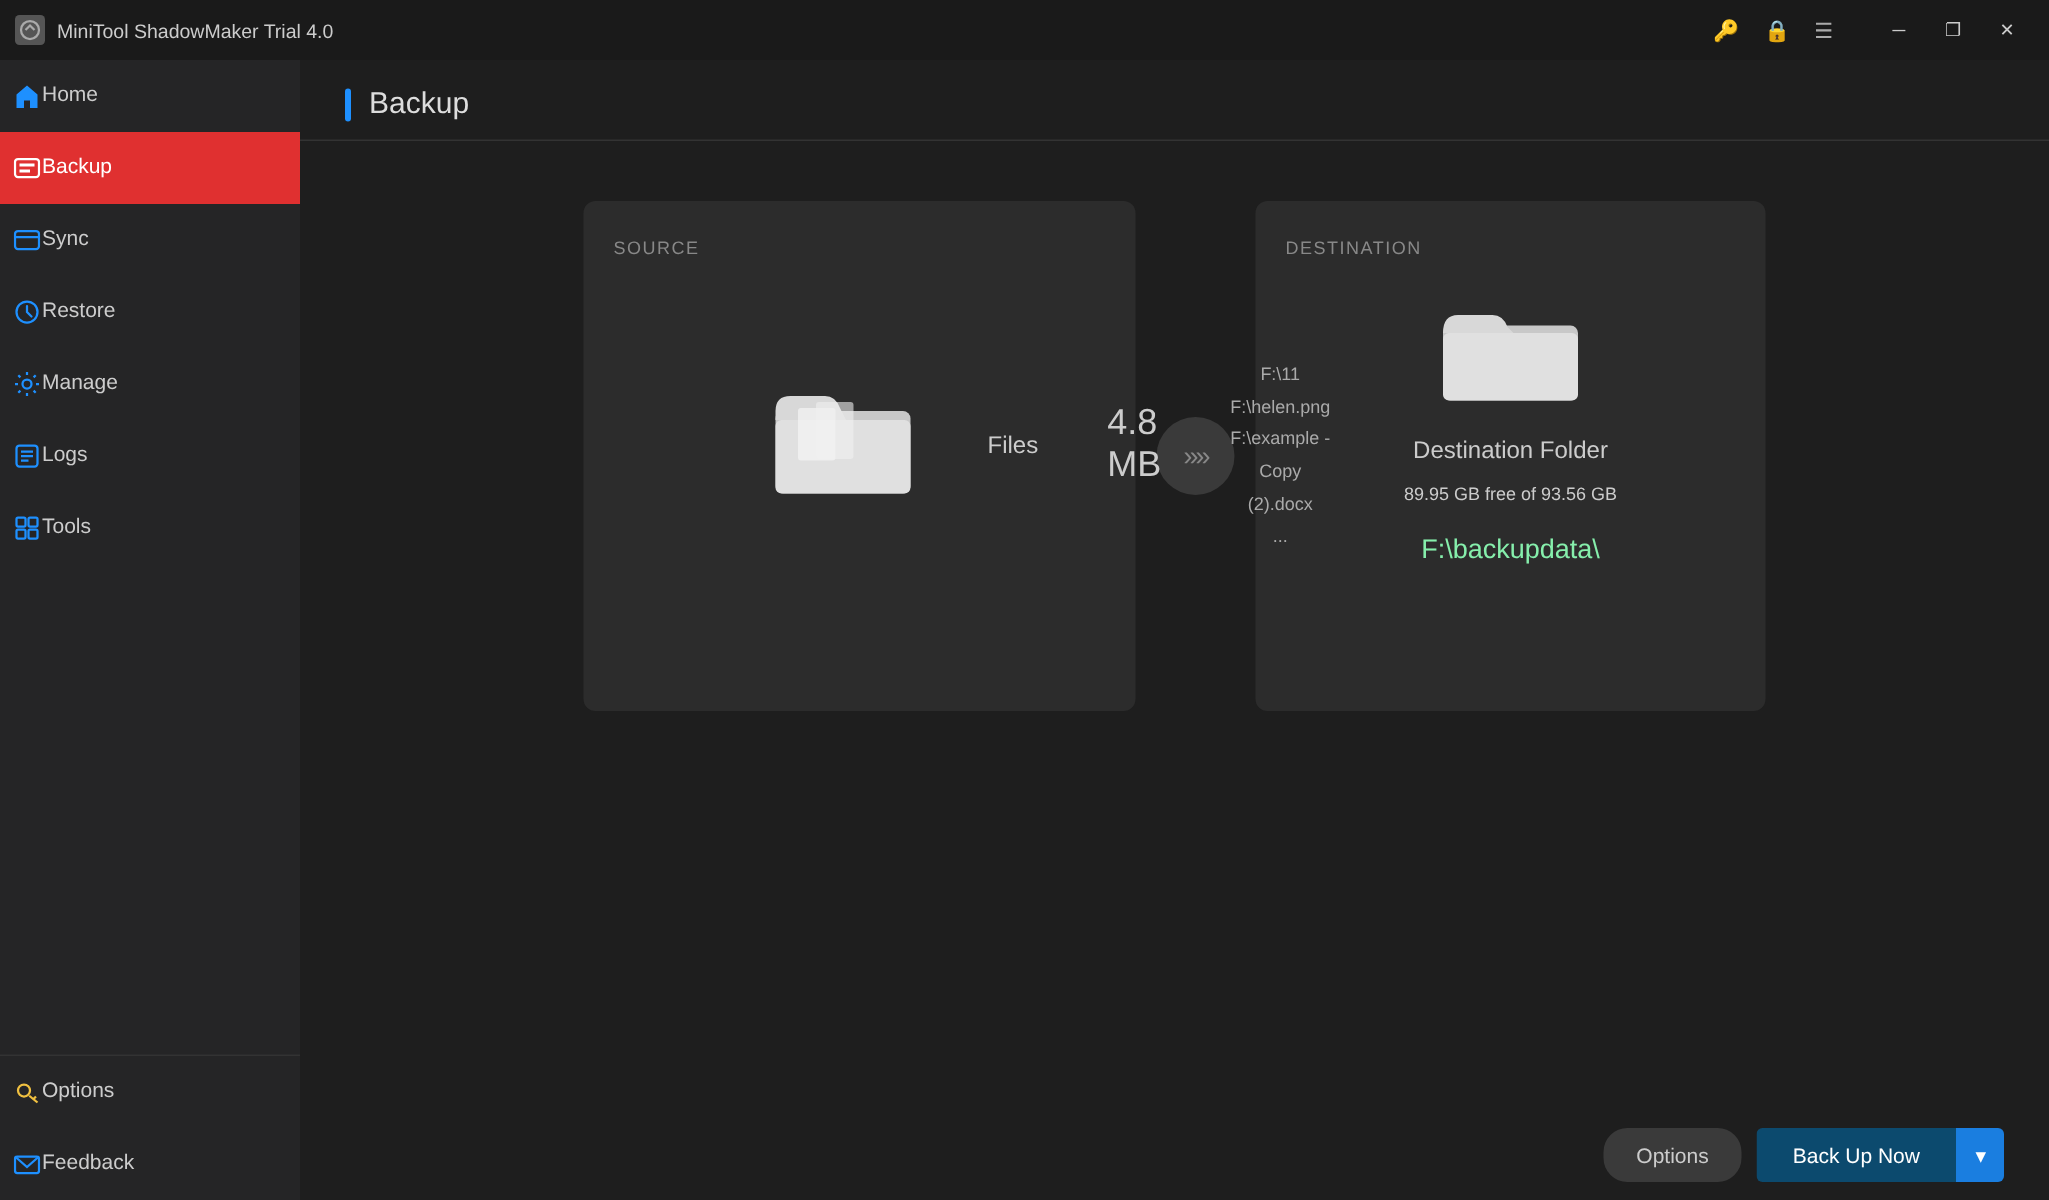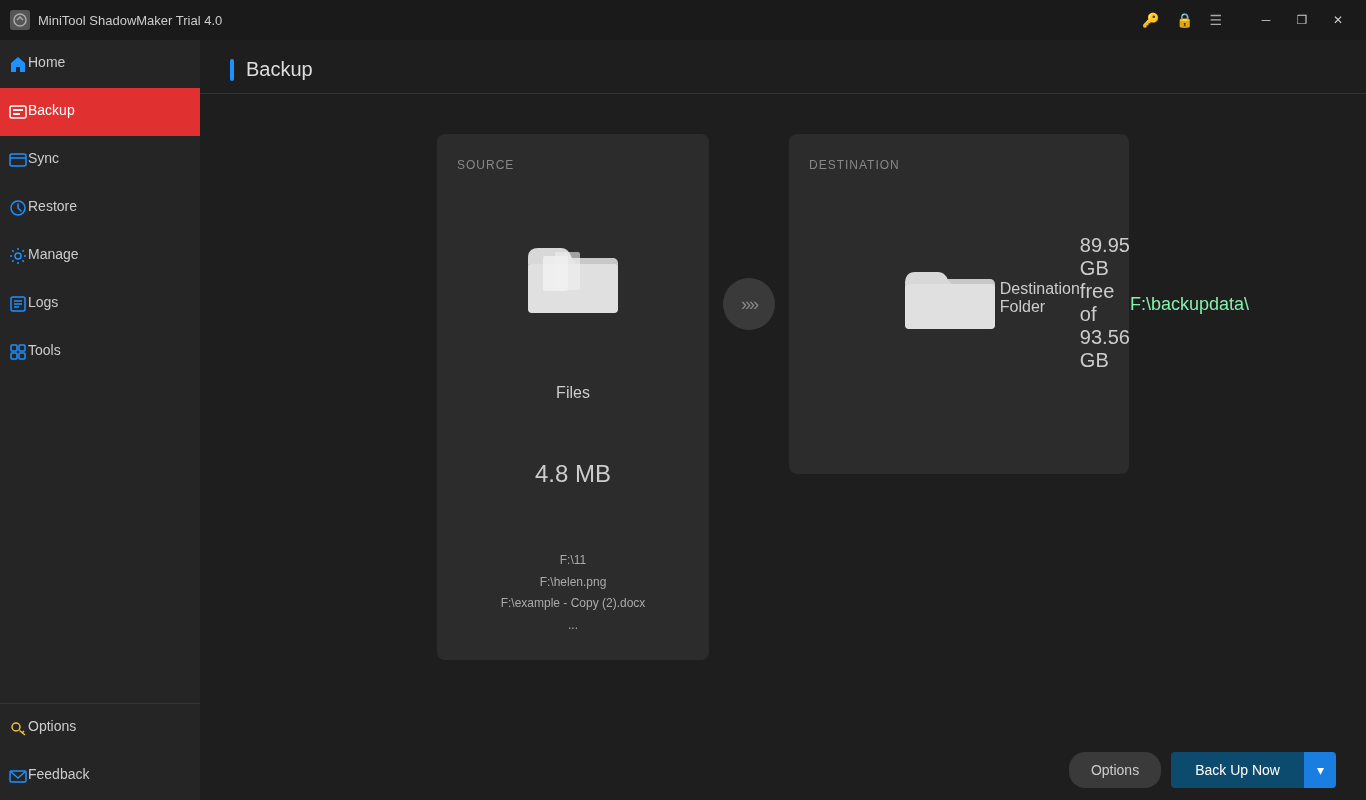--- a/index.html
+++ b/index.html
@@ -137,24 +137,24 @@
       display: flex;
       align-items: flex-start;
       justify-content: center;
       padding: 40px 60px;
       gap: 0;
     }
 
     .card {
       background: #2c2c2c;
       border-radius: 8px;
-      width: 272px;
+      width: 368px;
       min-height: 340px;
       display: flex;
-      flex-direction: column;
+      flex-direction: row;
       align-items: center;
       padding: 24px 20px;
       position: relative;
       gap: 46px;
     }
 
     .card-label {
       font-size: 12px;
       letter-spacing: 1px;
       color: #888;
@@ -209,28 +209,28 @@
       font-size: 18px;
       letter-spacing: -2px;
     }
 
     .dest-card {
       background: #2c2c2c;
       border-radius: 8px;
       width: 340px;
       min-height: 340px;
       display: flex;
-      flex-direction: row;
+      flex-direction: column;
       align-items: center;
       padding: 24px 20px;
     }
     .dest-free {
-      font-size: 20px;
-      color: #ccc;
-      margin-bottom: 3px;
+      font-size: 12px;
+      color: #ccc;
+      margin-bottom: 20px;
     }
     .dest-path {
       font-size: 18px;
       color: #86efac;
     }
 
     
     .bottom-bar {
       height: 60px;
       display: flex;

